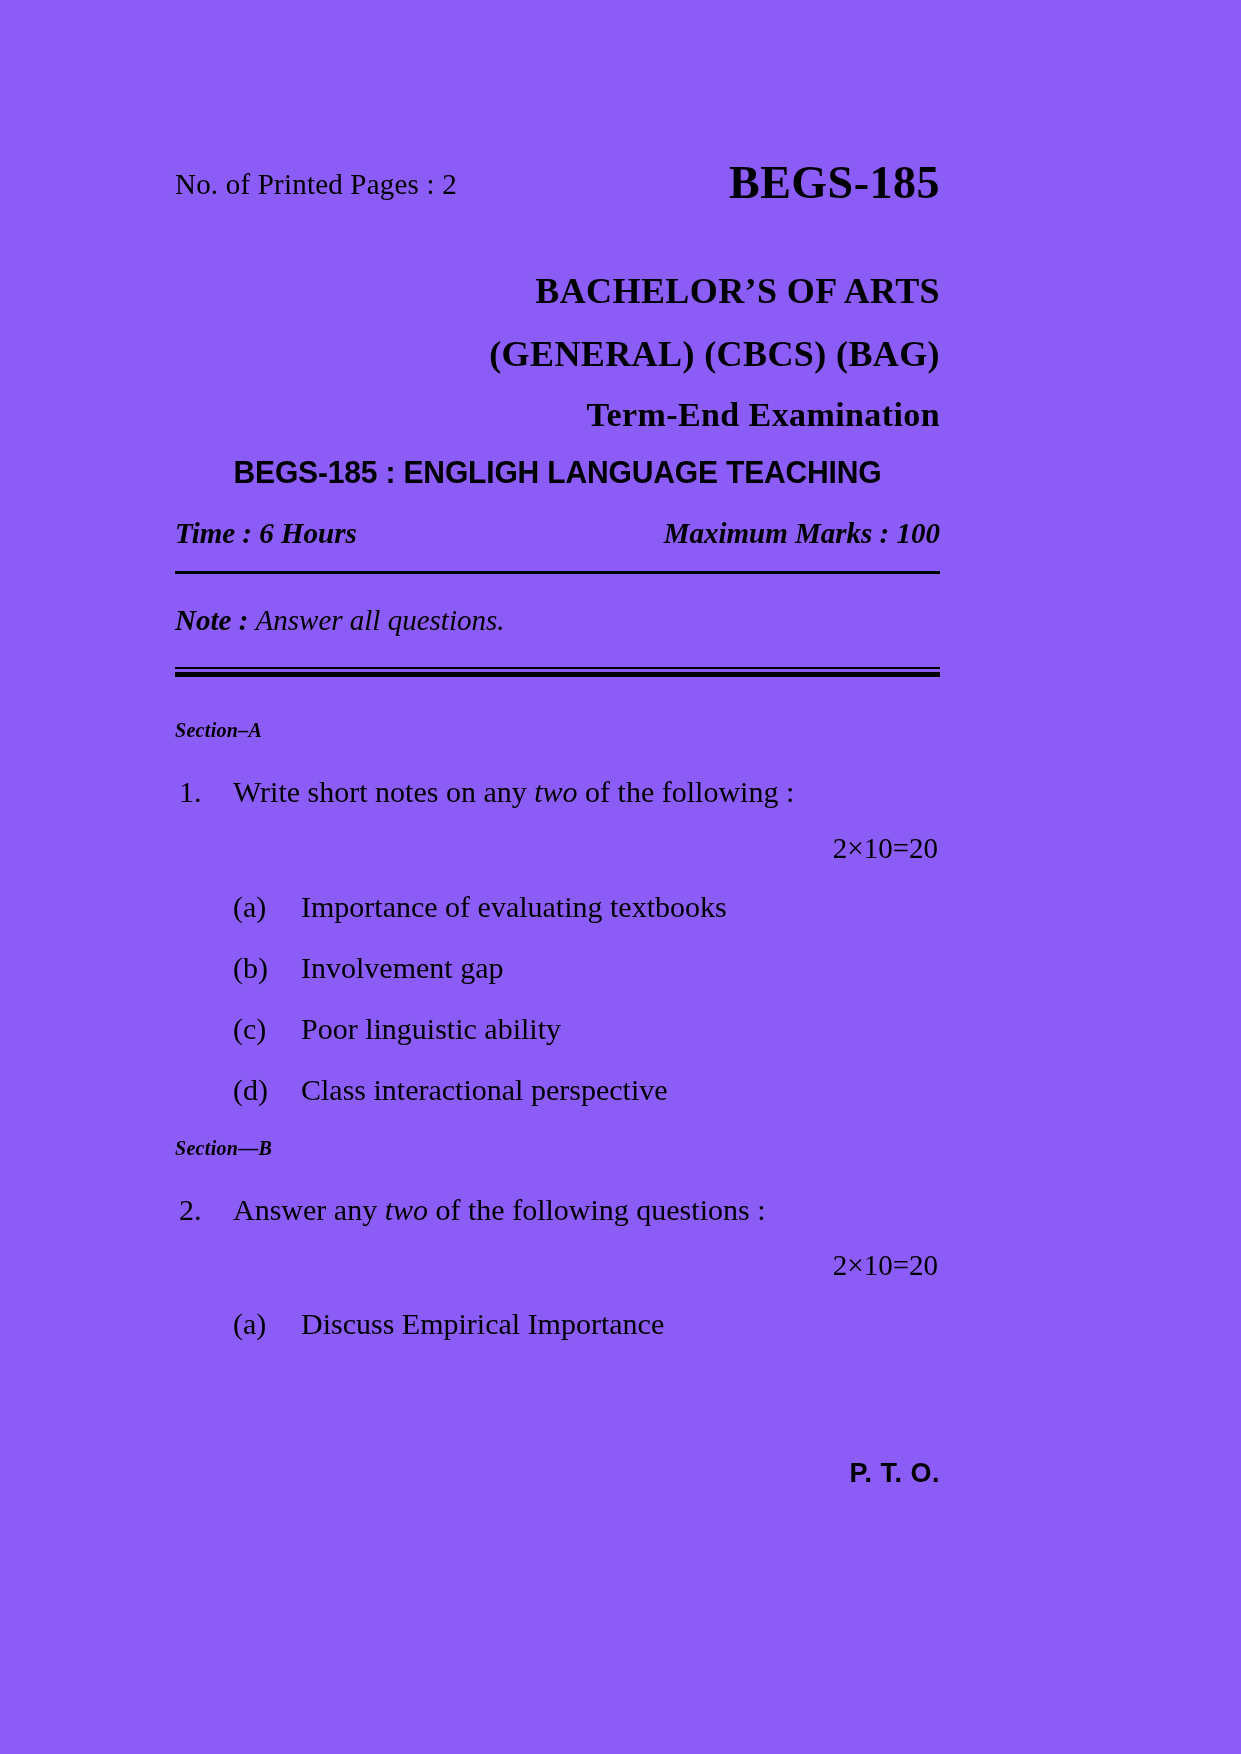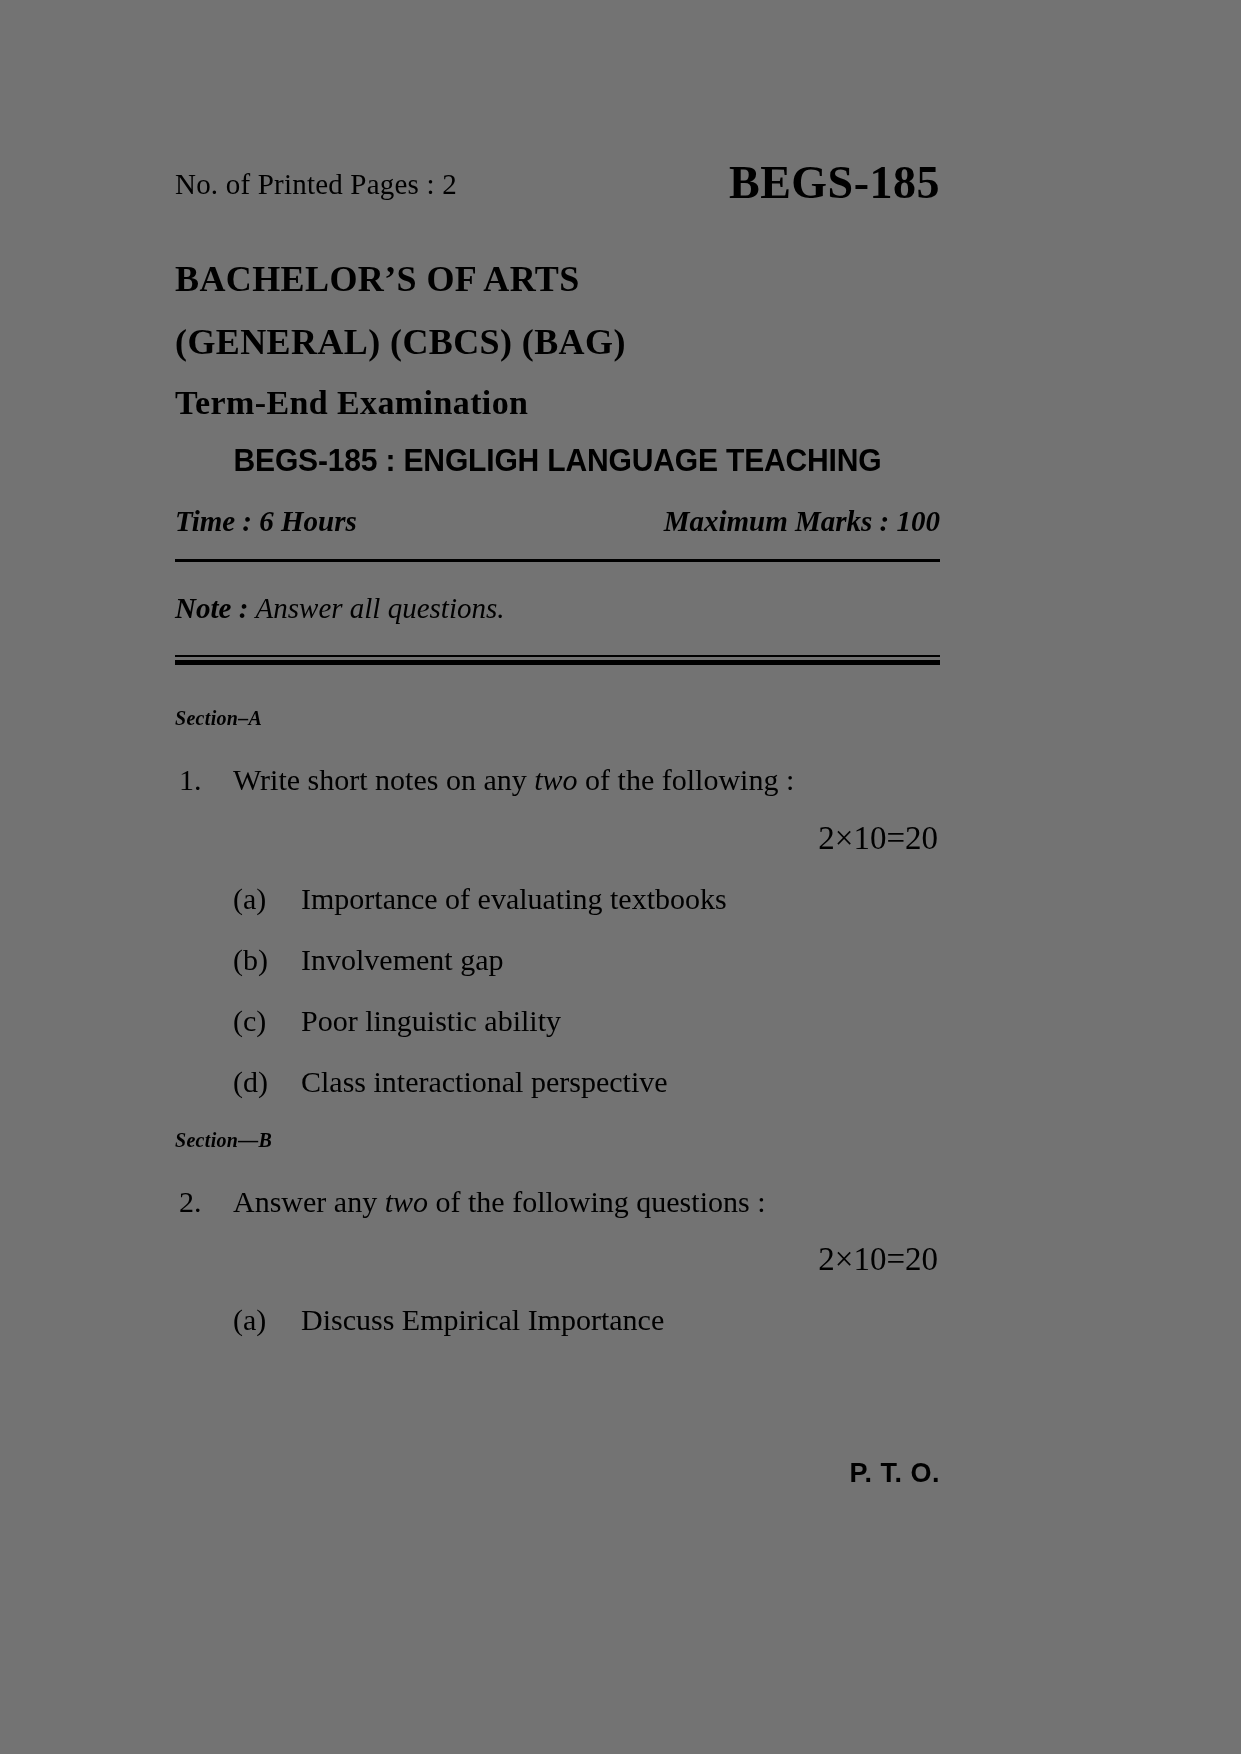--- a/index.html
+++ b/index.html
@@ -14,21 +14,21 @@
     font-family: "Liberation Serif", "DejaVu Serif", serif;
     color: #000000;
     overflow: hidden;
   }
 
   .page {
     position: absolute;
     left: 0; top: 0;
     width: 1241px;
     height: 1754px;
-    background: #737373;
+    background: #8b5cf6;
   }
 
   
   .content {
     position: absolute;
     left: 175px;
     top: 0;
     width: 765px;
   }
 
@@ -53,22 +53,22 @@
     top: -6px;
     font-size: 46px;
     font-weight: bold;
     font-family: "Liberation Serif", serif;
     letter-spacing: 0.5px;
     white-space: nowrap;
   }
 
   
   .title-block {
-    margin-top: 26px;
-    text-align: left;
+    margin-top: 38px;
+    text-align: right;
   }
   .title-line {
     font-weight: bold;
     font-family: "Liberation Serif", serif;
     letter-spacing: 0.4px;
   }
   .title-1 { font-size: 36px; margin-bottom: 21px; }
   .title-2 { font-size: 36px; margin-bottom: 21px; }
   .title-3 { font-size: 34px; margin-bottom: 21px; }
   .title-4 { font-size: 33px; margin-bottom: 17px; }
@@ -173,21 +173,21 @@
     width: 44px;
   }
   .q-text {
     margin-left: 58px;
     white-space: nowrap;
   }
   .q-text i { font-style: italic; }
 
   .marks {
     text-align: right;
-    font-size: 33px;
+    font-size: 29px;
     font-family: "Liberation Serif", serif;
     margin-top: 20px;
     padding-right: 2px;
   }
 
   .sub-list {
     margin-top: 22px;
   }
   .sub-item {
     position: relative;

